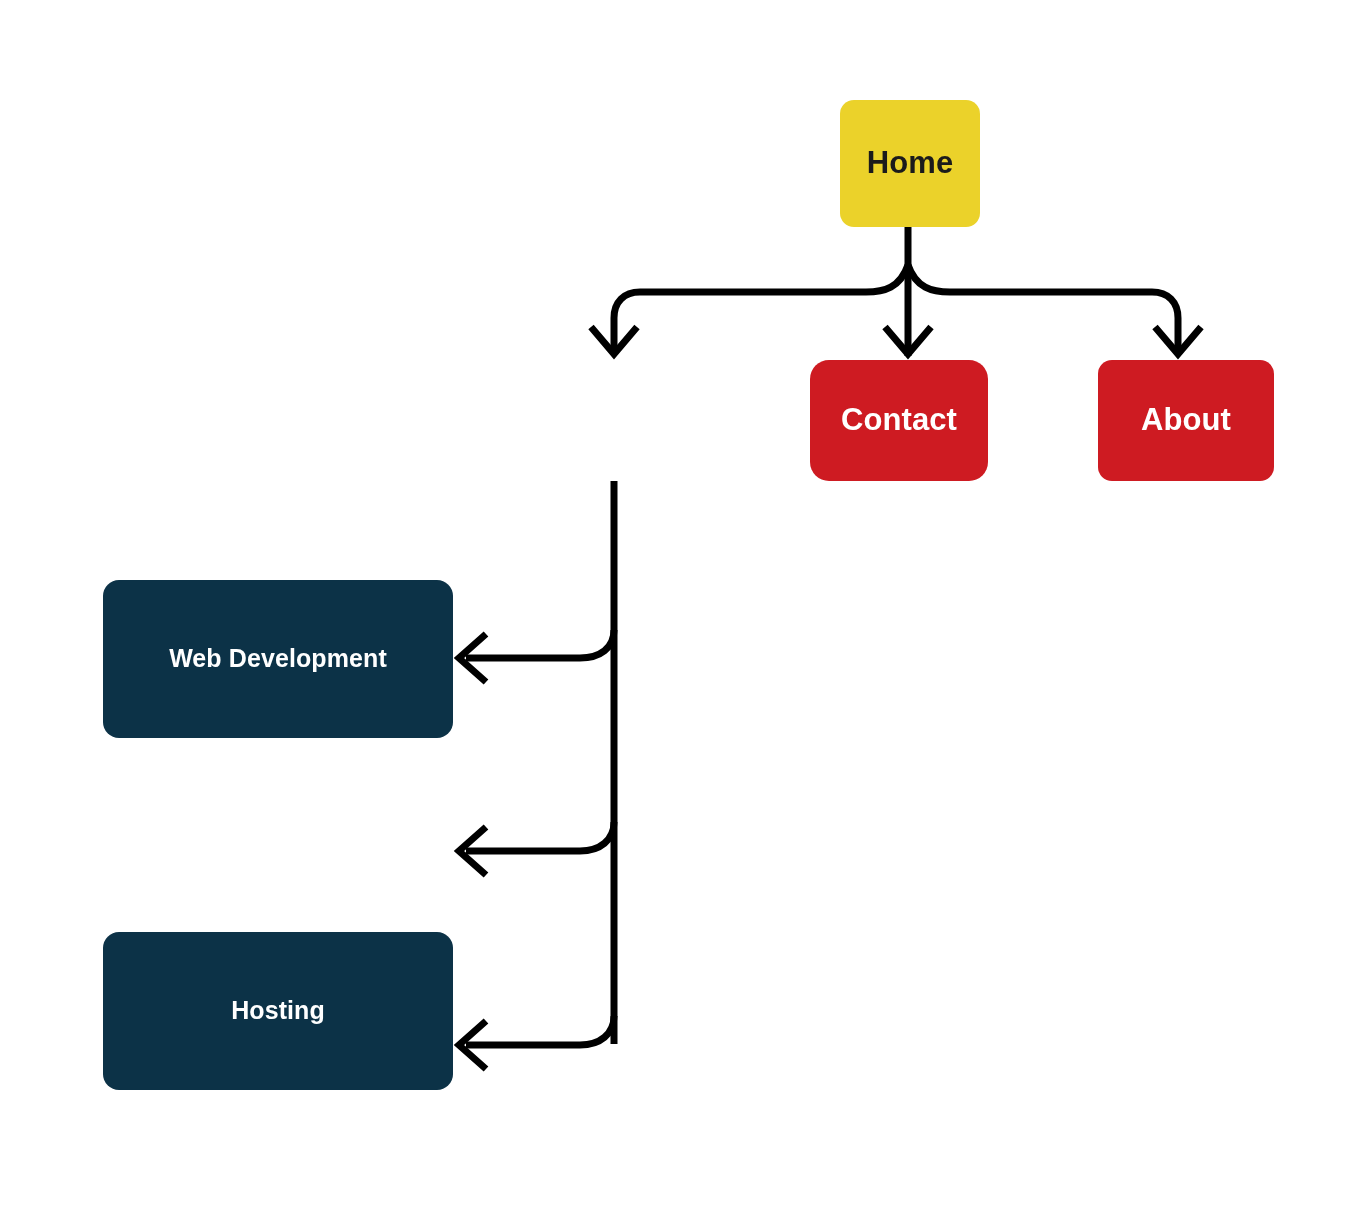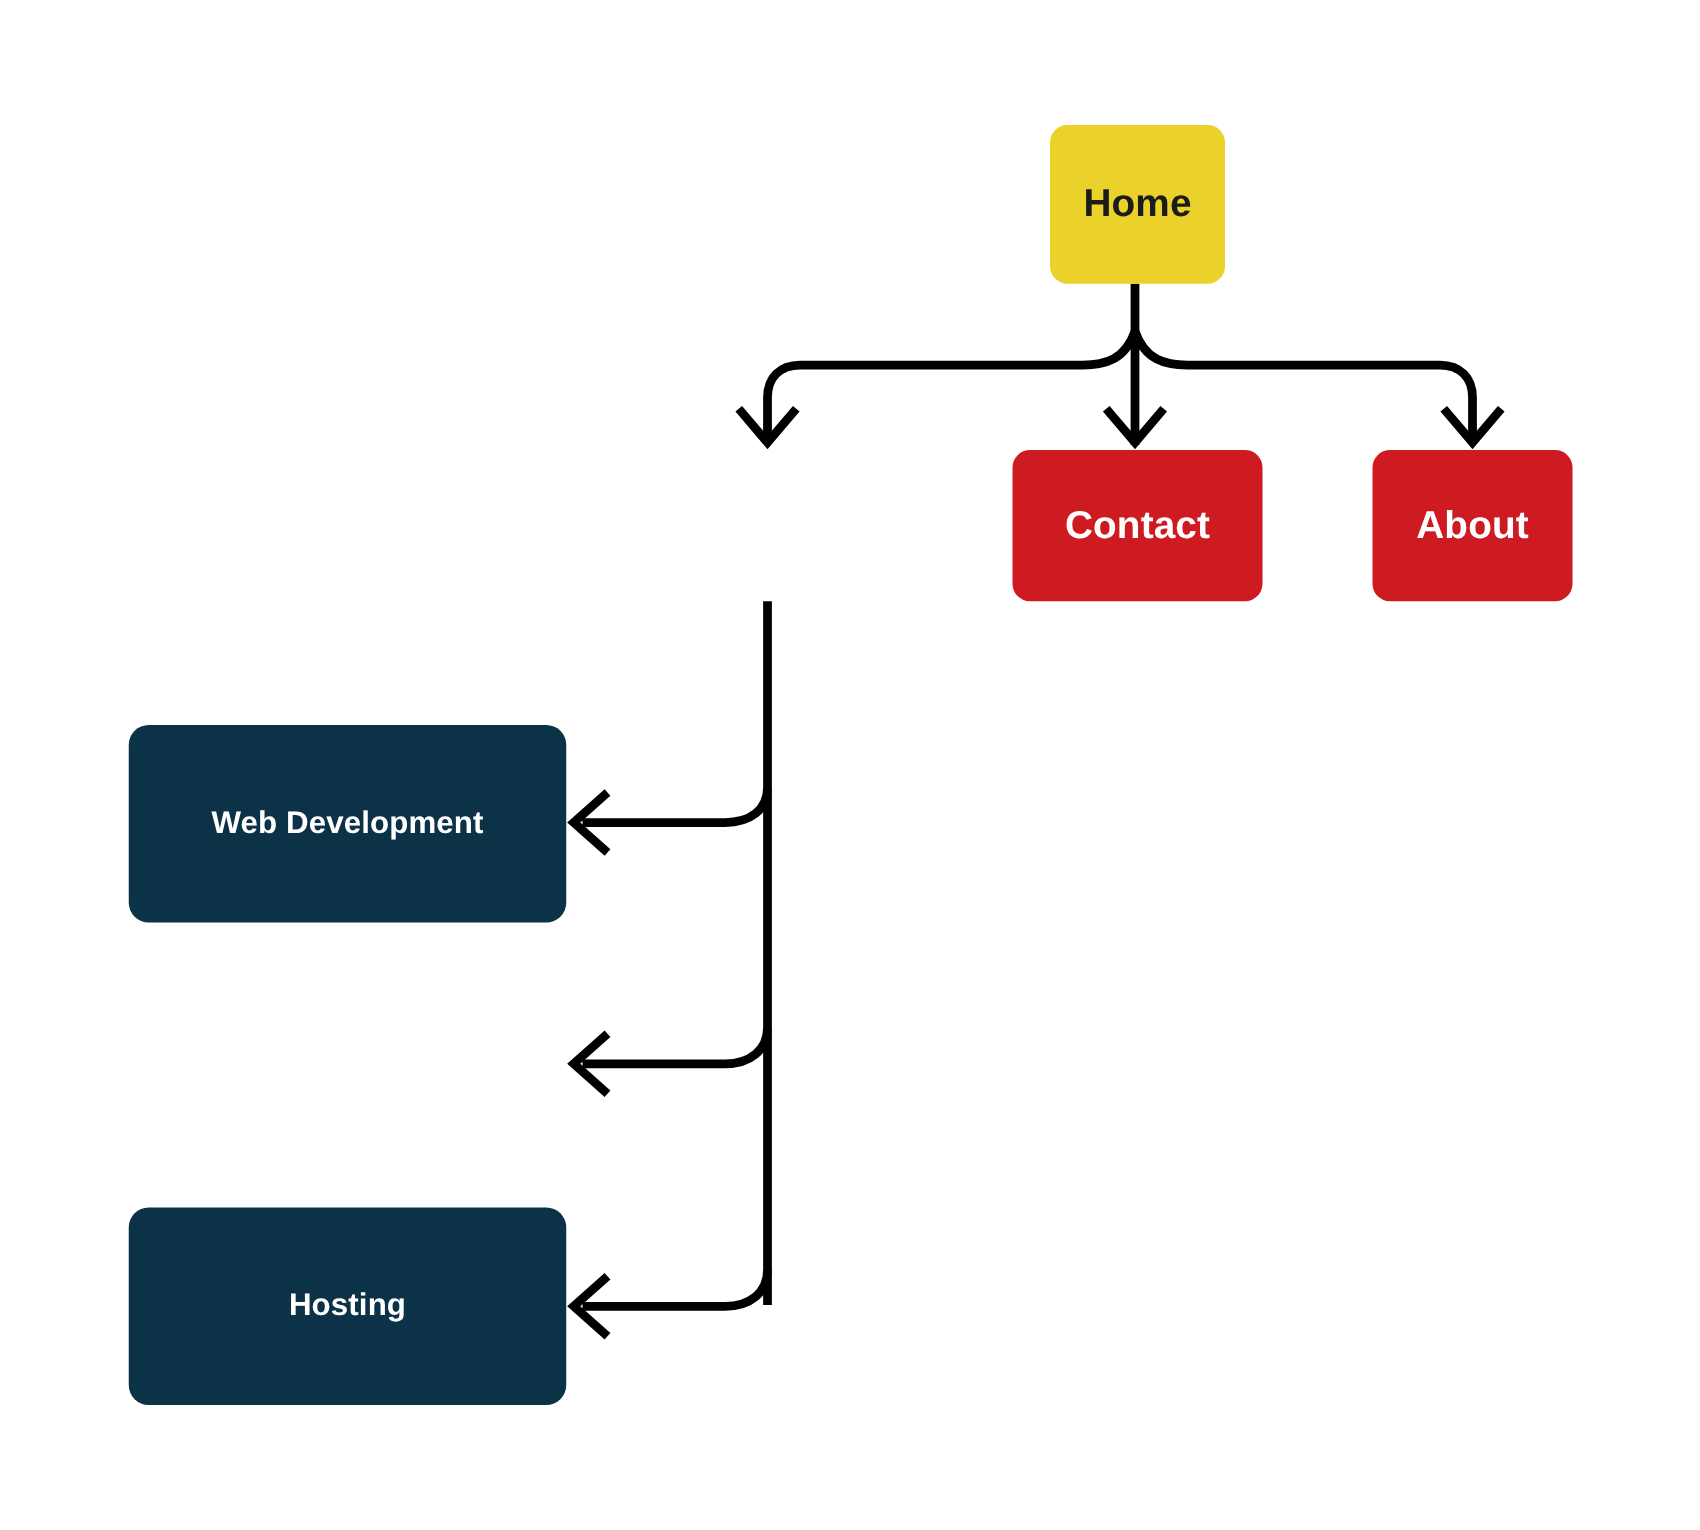--- a/index.html
+++ b/index.html
@@ -96,30 +96,30 @@
       <polyline points="486,827 459,851 486,875"></polyline>
       <polyline points="486,1021 459,1045 486,1069"></polyline>
     </g>
   </svg>
 
   <div class="node node-home" style="left:840px; top:100px; width:140px; height:127px;">
     <span class="node-label">Home</span>
   </div>
 
 
-  <div class="node node-primary" style="left:810px; top:360px; width:200px; height:121px;">
+  <div class="node node-primary" style="left:810px; top:360px; width:178px; height:121px;border-radius:19px;">
     <span class="node-label">Contact</span>
   </div>
 
-  <div class="node node-primary" style="left:1098px; top:360px; width:160px; height:121px;">
+  <div class="node node-primary" style="left:1098px; top:360px; width:176px; height:121px;">
     <span class="node-label">About</span>
   </div>
 
   <div class="node node-sub" style="left:103px; top:580px; width:350px; height:158px;">
     <span class="node-label">Web Development</span>
   </div>
 
 
-  <div class="node node-sub" style="left:103px; top:966px; width:350px; height:158px;">
+  <div class="node node-sub" style="left:103px; top:932px; width:350px; height:158px;">
     <span class="node-label">Hosting</span>
   </div>
 
 </div>
 
 </body></html>

